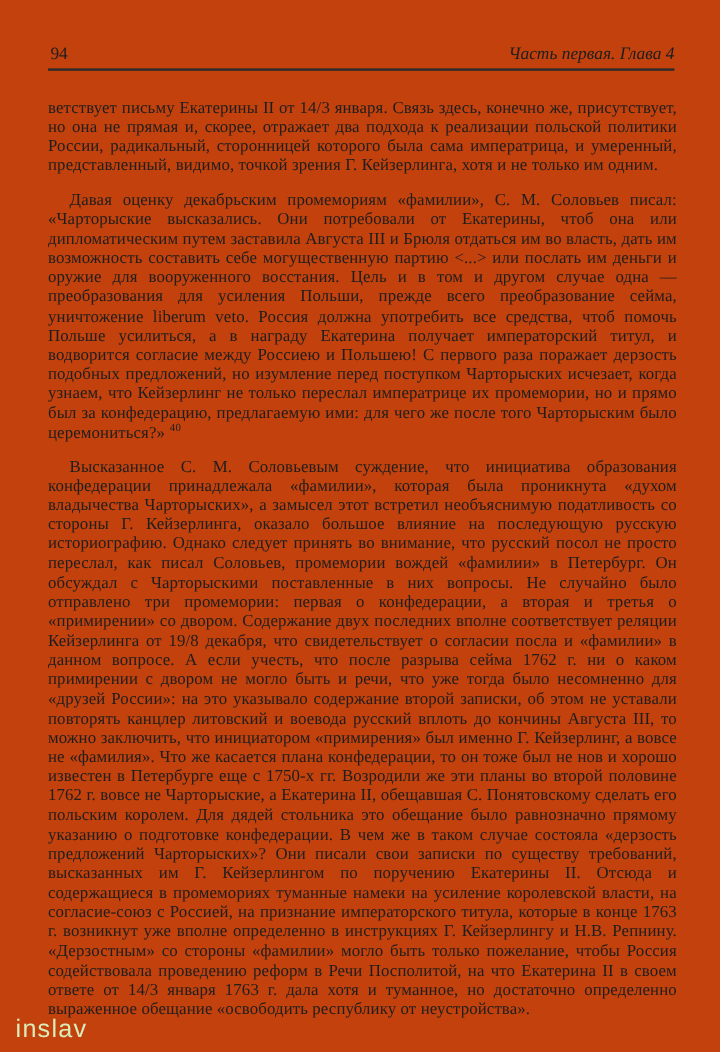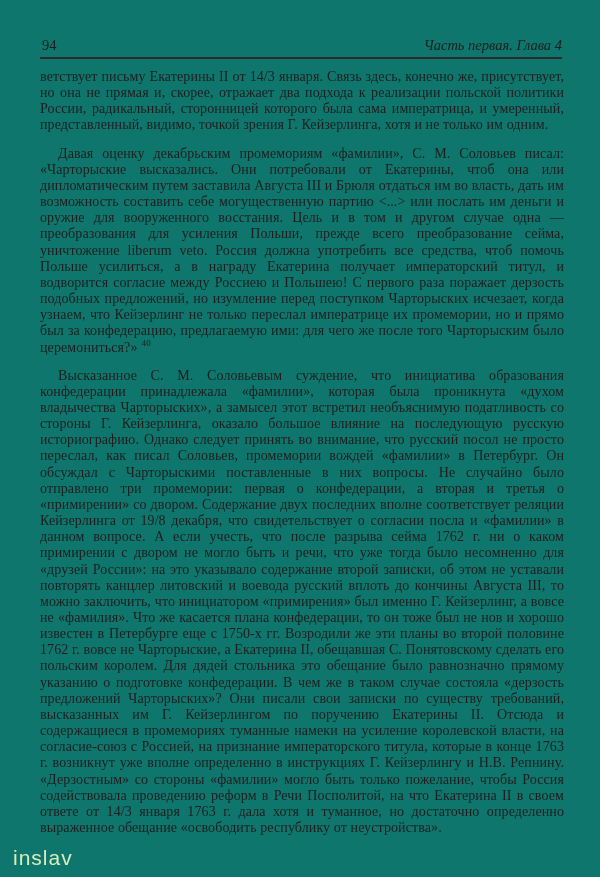--- a/index.html
+++ b/index.html
@@ -42,21 +42,21 @@
   .header-rule {
     position: absolute;
     top: 57px;
     left: 40px;
     width: 522px;
     height: 0;
     border-top: 2px solid #2b2b2b;
   }
   .text-block {
     position: absolute;
-    top: 69px;
+    top: 83px;
     left: 40px;
     width: 524px;
     font-size: 14px;
     line-height: 16.15px;
     text-align: justify;
     letter-spacing: 0.1px;
   }
   .text-block p {
     margin: 0;
     padding: 0;
@@ -78,21 +78,21 @@
     font-family: "Liberation Sans", "DejaVu Sans", sans-serif;
     font-size: 21px;
     font-weight: 400;
     letter-spacing: 1px;
     user-select: none;
   }
 </style>
 </head>
 <body>
 
-<div class="page" style="background: #0f766e; color: rgb(30, 30, 30);">
+<div class="page" style="background: #c2410c; color: rgb(30, 30, 30);">
 
   <div class="running-header">
     <span class="page-number">94</span>
     <span class="chapter-title">Часть первая. Глава 4</span>
   </div>
 
   <div class="header-rule" style="border-top-color: rgb(43, 43, 43);"></div>
 
   <div class="text-block">
 

